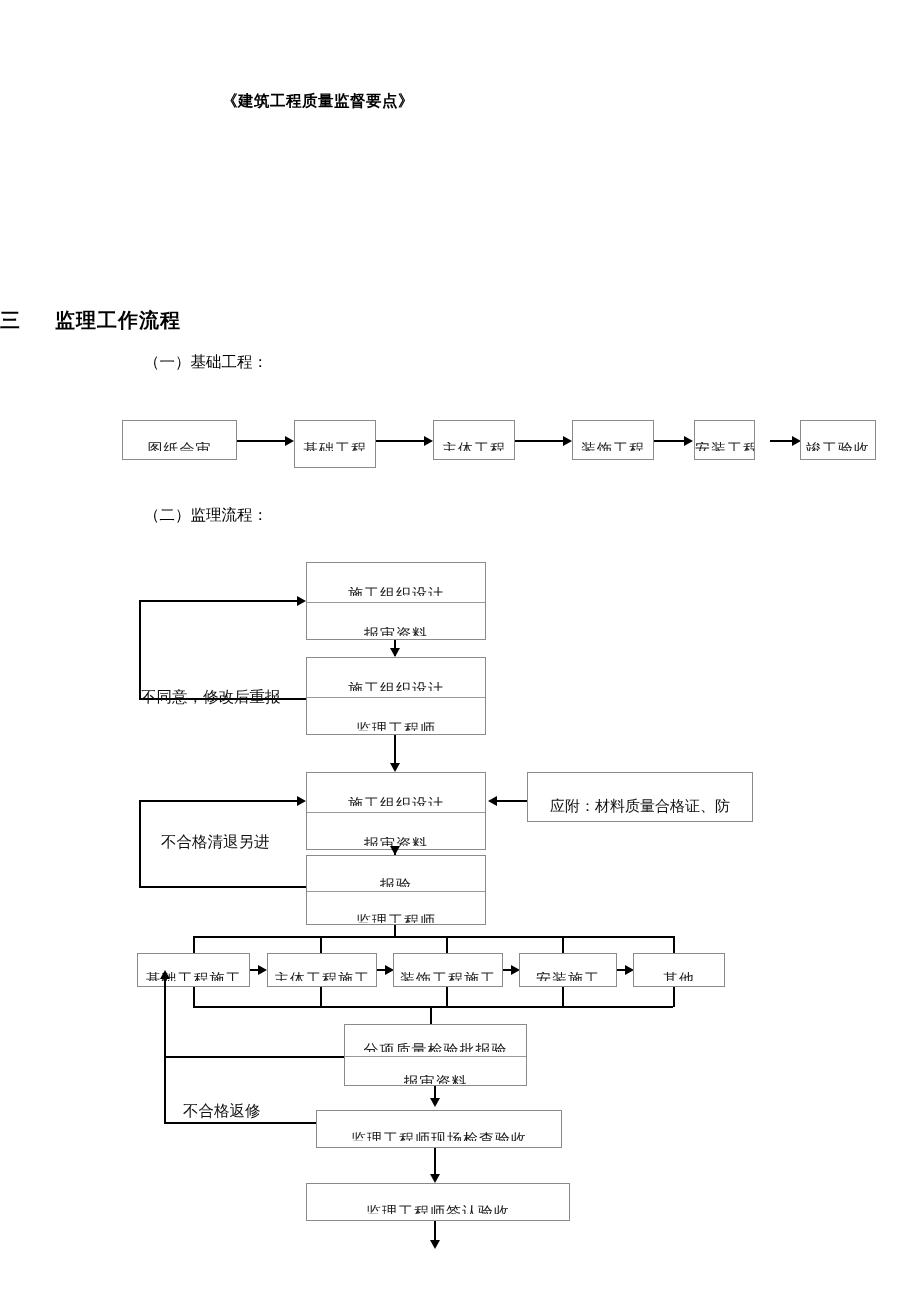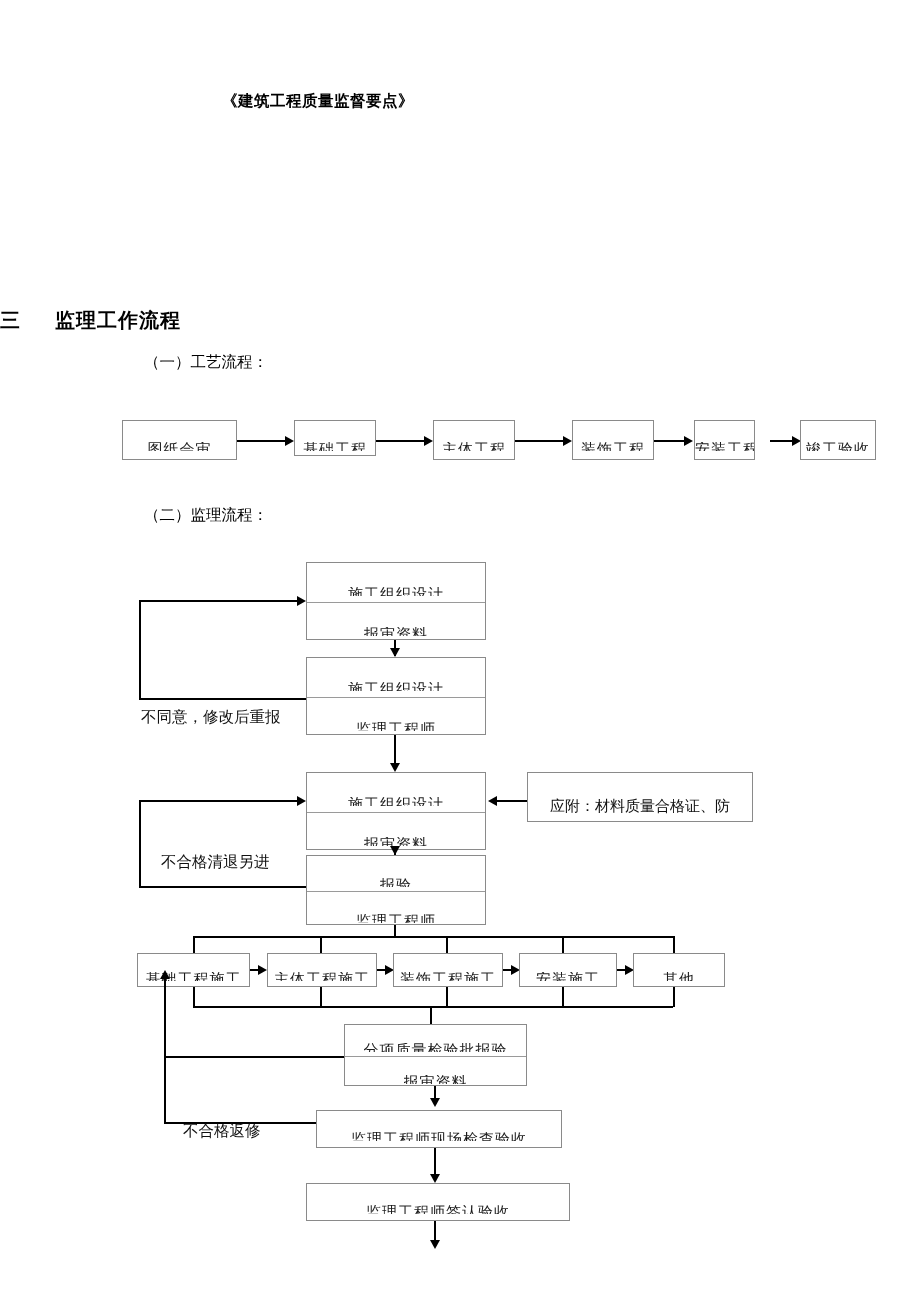--- a/index.html
+++ b/index.html
@@ -77,21 +77,20 @@
     overflow: hidden;
     color: #1a1a1a;
   }
 
   
   .annot {
     position: absolute;
     font-size: 15.5px;
     white-space: nowrap;
     color: #111111;
-    margin-top: 20px;
   }
 
   
   .hline, .vline {
     position: absolute;
     background: #000000;
   }
   .hline { height: 2px; }
   .vline { width: 2px; }
   .arrow-r, .arrow-d, .arrow-l, .arrow-u {
@@ -107,32 +106,32 @@
 <body>
 
 <div class="page">
 
   <div class="doc-title">《建筑工程质量监督要点》</div>
 
   <div class="section-heading">
     <span class="num">三</span><span>监理工作流程</span>
   </div>
 
-  <div class="sub-heading sub-heading-1">（一）工艺流程：</div>
+  <div class="sub-heading sub-heading-1">（一）基础工程：</div>
   <div class="sub-heading sub-heading-2">（二）监理流程：</div>
 
   <div class="fbox" style="left:122px; top:420px; width:115px; height:40px;">
     <div class="cell" style="height:40px; padding-top:21px;">
         <span class="clip-txt">图纸会审</span>
       </div>
   </div>
   <div class="hline" style="left:237px; top:440px; width:48px;"></div>
   <div class="arrow-r" style="left:285px; top:436px;"></div>
 
-  <div class="fbox" style="left:294px; top:420px; width:82px; height:36px;">
+  <div class="fbox" style="left:294px; top:420px; width:82px; height:48px;">
     <div class="cell" style="height:40px; padding-top:21px;">
         <span class="clip-txt">基础工程</span>
       </div>
   </div>
   <div class="hline" style="left:376px; top:440px; width:48px;"></div>
   <div class="arrow-r" style="left:424px; top:436px;"></div>
 
   <div class="fbox" style="left:433px; top:420px; width:82px; height:40px;">
     <div class="cell" style="height:40px; padding-top:21px;">
         <span class="clip-txt">主体工程</span>

